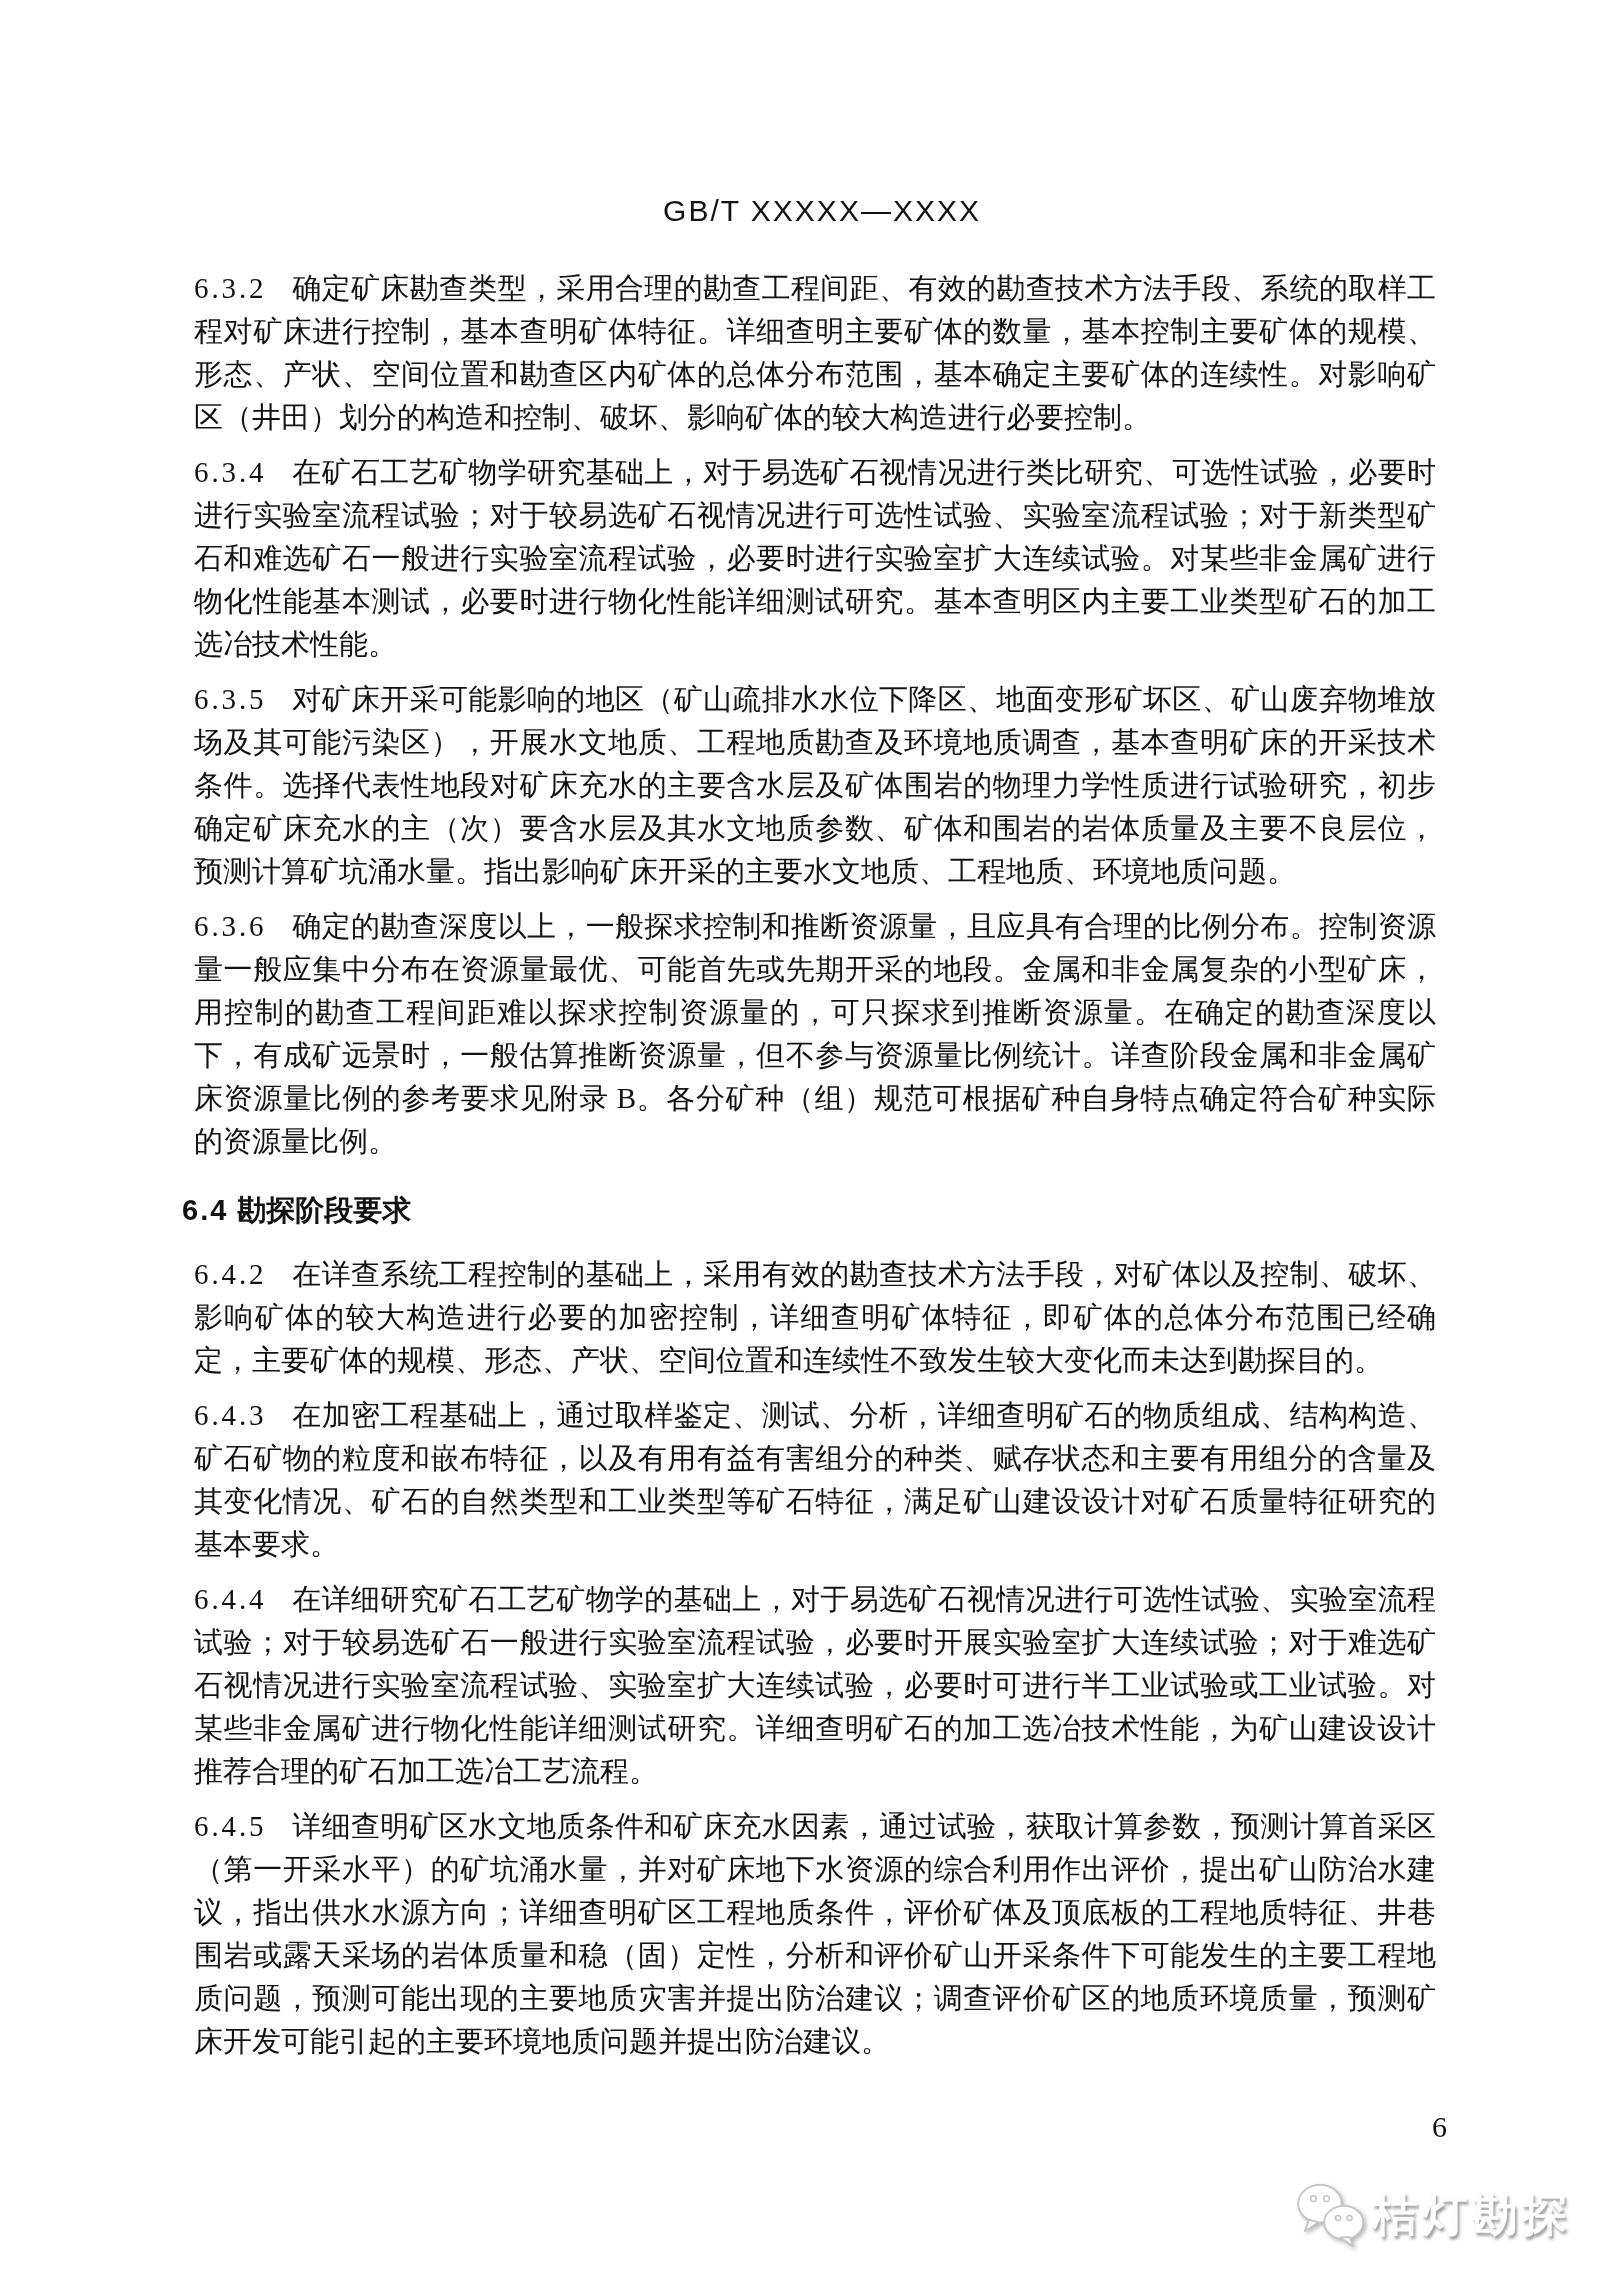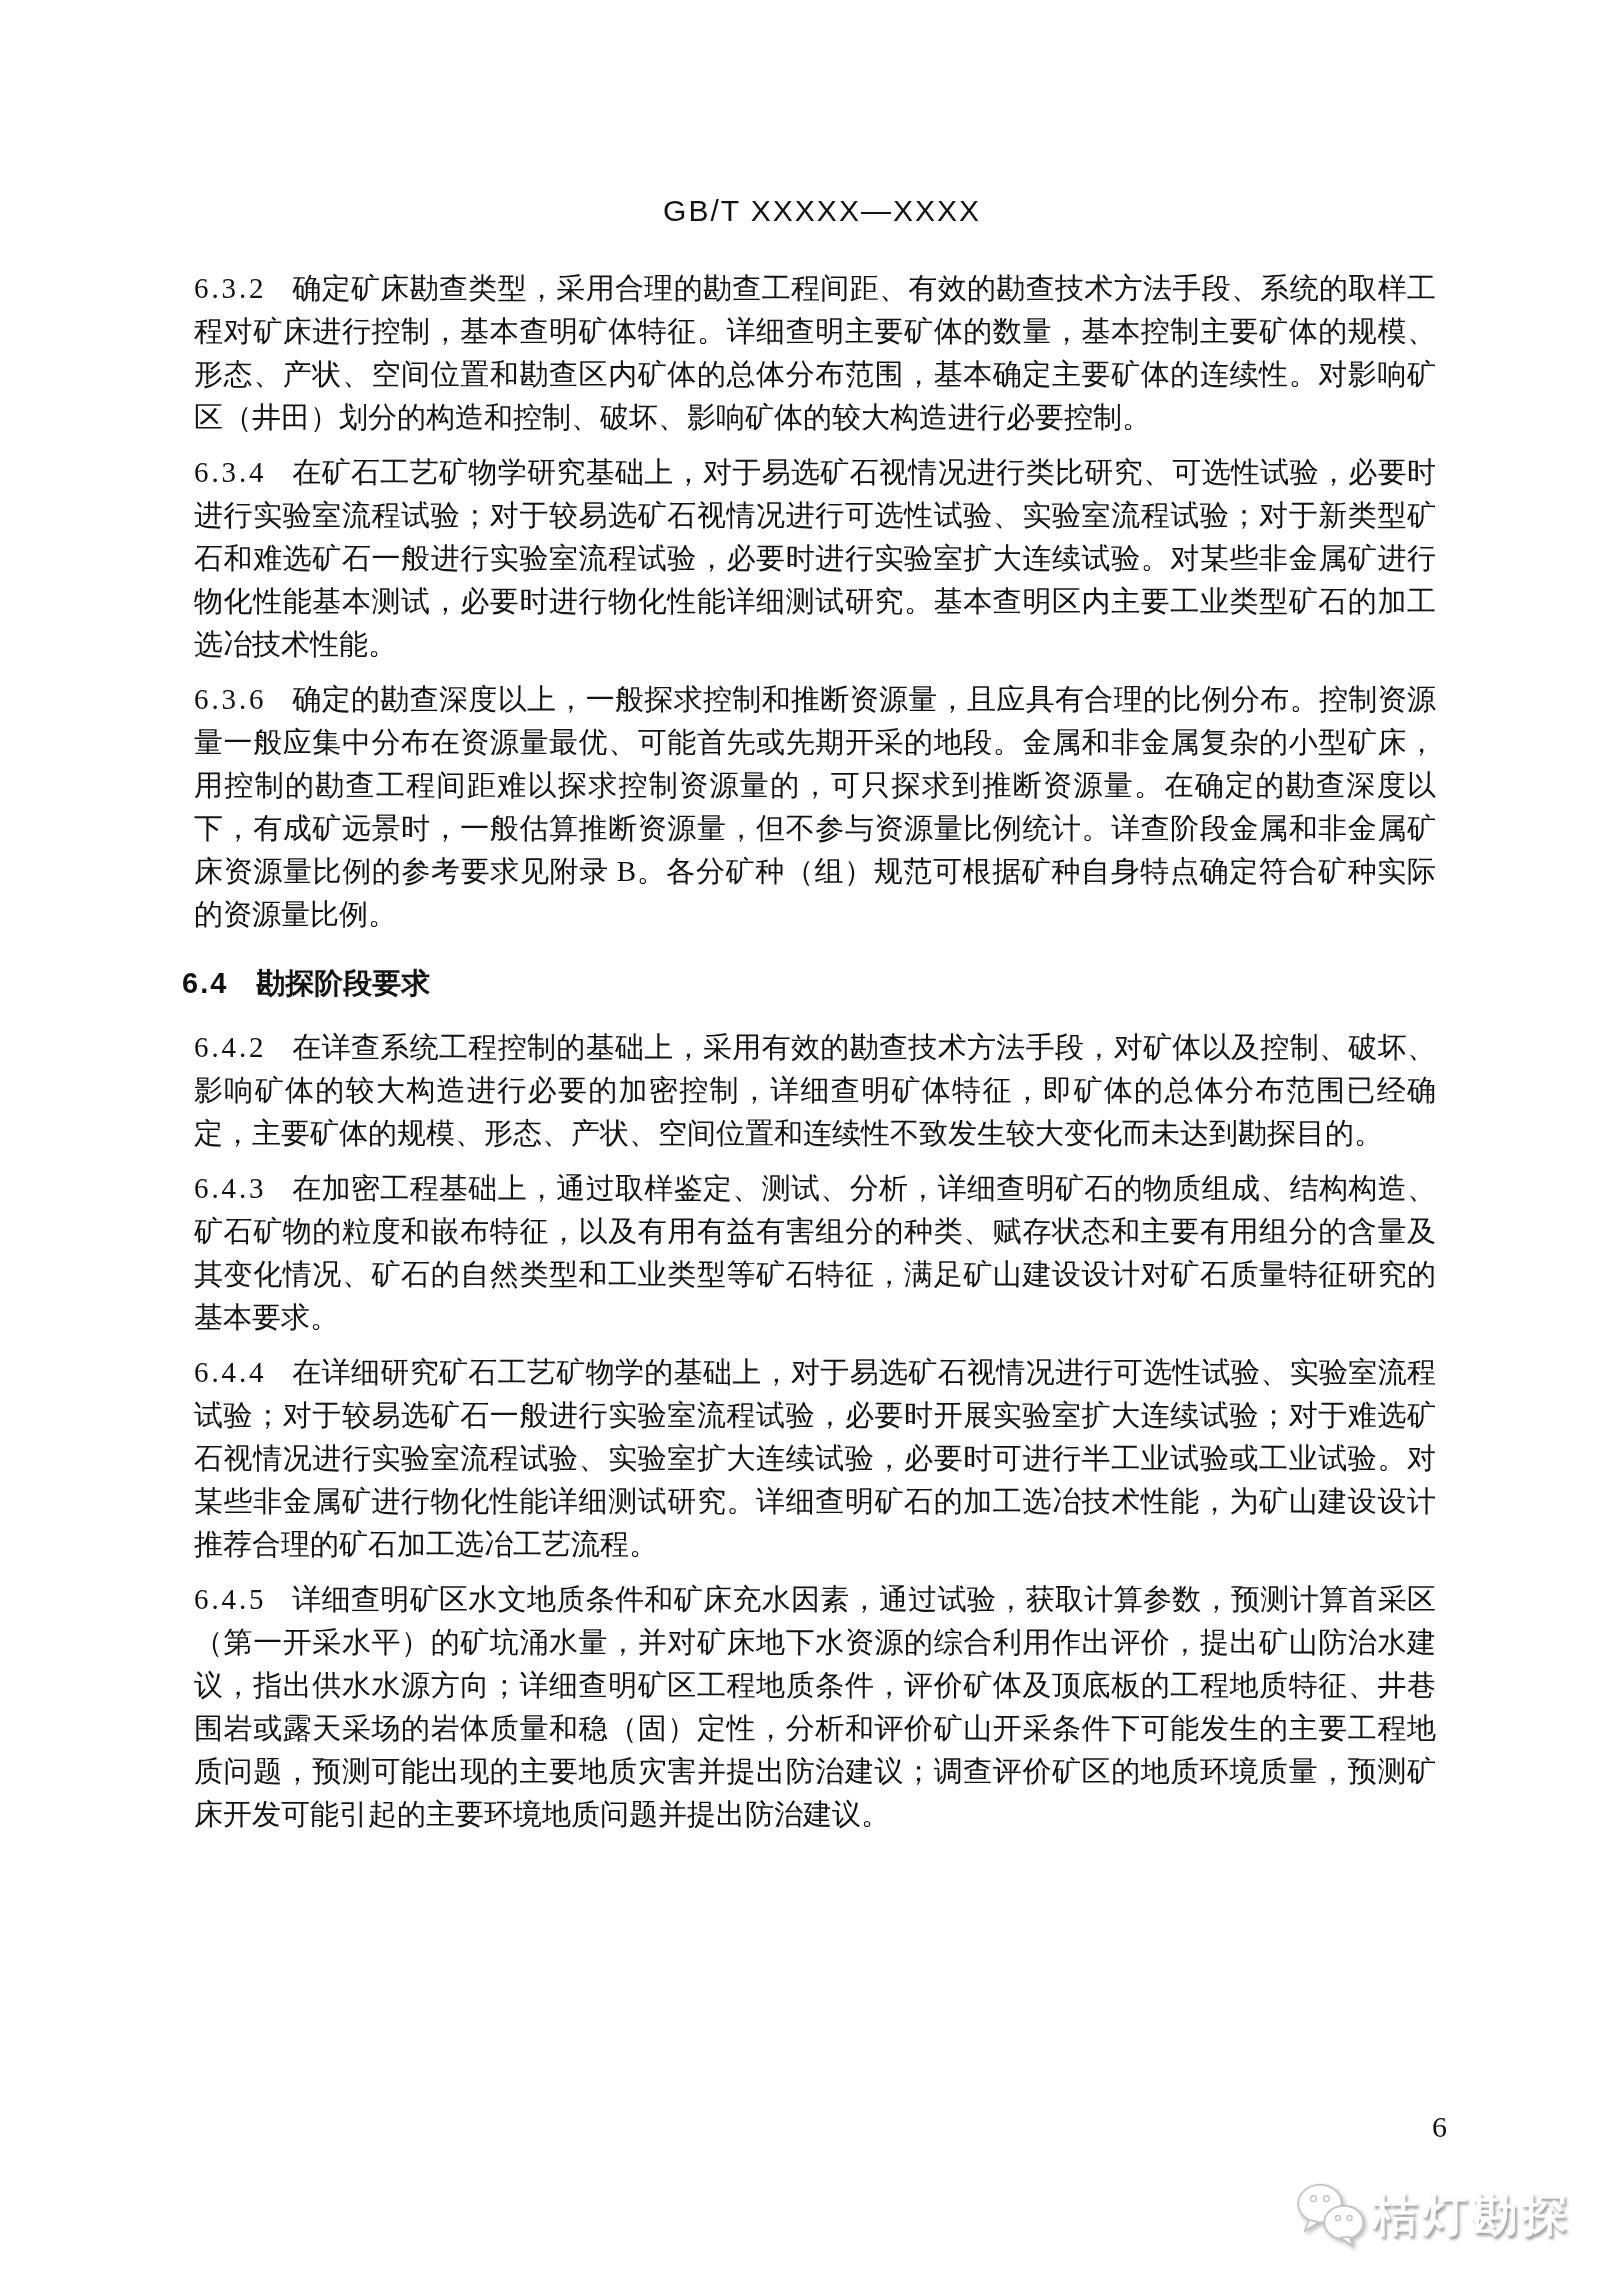--- a/index.html
+++ b/index.html
@@ -50,21 +50,21 @@
   .section-heading {
     margin: 25.5px 0 21.6px 0;
     font-family: "Liberation Sans", "DejaVu Sans", sans-serif;
     font-weight: bold;
     font-size: 29px;
     line-height: 43px;
   }
   .heading-num {
     display: inline-block;
     letter-spacing: 2px;
-    margin-right: 28px;
+    margin-right: 9px;
   }
   .page-number {
     position: absolute;
     top: 2107px;
     right: 174px;
     font-size: 30px;
     line-height: 39px;
   }
   .watermark {
     position: absolute;
@@ -97,20 +97,21 @@
     <span class="std-no">GB/T XXXXX—XXXX</span>
   </header>
 
   <main class="doc-body">
 
     <p class="clause"><span class="clause-num">6.3.2</span><span class="clause-text">确定矿床勘查类型，采用合理的勘查工程间距、有效的勘查技术方法手段、系统的取样工程对矿床进行控制，基本查明矿体特征。详细查明主要矿体的数量，基本控制主要矿体的规模、形态、产状、空间位置和勘查区内矿体的总体分布范围，基本确定主要矿体的连续性。对影响矿区（井田）划分的构造和控制、破坏、影响矿体的较大构造进行必要控制。</span></p>
 
 
     <p class="clause"><span class="clause-num">6.3.4</span><span class="clause-text">在矿石工艺矿物学研究基础上，对于易选矿石视情况进行类比研究、可选性试验，必要时进行实验室流程试验；对于较易选矿石视情况进行可选性试验、实验室流程试验；对于新类型矿石和难选矿石一般进行实验室流程试验，必要时进行实验室扩大连续试验。对某些非金属矿进行物化性能基本测试，必要时进行物化性能详细测试研究。基本查明区内主要工业类型矿石的加工选冶技术性能。</span></p>
 
+    <p class="clause"><span class="clause-num">6.3.5</span><span class="clause-text">对矿床开采可能影响的地区（矿山疏排水水位下降区、地面变形矿坏区、矿山废弃物堆放场及其可能污染区），开展水文地质、工程地质勘查及环境地质调查，基本查明矿床的开采技术条件。选择代表性地段对矿床充水的主要含水层及矿体围岩的物理力学性质进行试验研究，初步确定矿床充水的主（次）要含水层及其水文地质参数、矿体和围岩的岩体质量及主要不良层位，预测计算矿坑涌水量。指出影响矿床开采的主要水文地质、工程地质、环境地质问题。</span></p>
 
     <p class="clause"><span class="clause-num">6.3.6</span><span class="clause-text">确定的勘查深度以上，一般探求控制和推断资源量，且应具有合理的比例分布。控制资源量一般应集中分布在资源量最优、可能首先或先期开采的地段。金属和非金属复杂的小型矿床，用控制的勘查工程间距难以探求控制资源量的，可只探求到推断资源量。在确定的勘查深度以下，有成矿远景时，一般估算推断资源量，但不参与资源量比例统计。详查阶段金属和非金属矿床资源量比例的参考要求见附录 B。各分矿种（组）规范可根据矿种自身特点确定符合矿种实际的资源量比例。</span></p>
 
     <h2 class="section-heading"><span class="heading-num">6.4</span><span class="heading-title">勘探阶段要求</span></h2>
 
 
     <p class="clause"><span class="clause-num">6.4.2</span><span class="clause-text">在详查系统工程控制的基础上，采用有效的勘查技术方法手段，对矿体以及控制、破坏、影响矿体的较大构造进行必要的加密控制，详细查明矿体特征，即矿体的总体分布范围已经确定，主要矿体的规模、形态、产状、空间位置和连续性不致发生较大变化而未达到勘探目的。</span></p>
 
     <p class="clause"><span class="clause-num">6.4.3</span><span class="clause-text">在加密工程基础上，通过取样鉴定、测试、分析，详细查明矿石的物质组成、结构构造、矿石矿物的粒度和嵌布特征，以及有用有益有害组分的种类、赋存状态和主要有用组分的含量及其变化情况、矿石的自然类型和工业类型等矿石特征，满足矿山建设设计对矿石质量特征研究的基本要求。</span></p>
 

